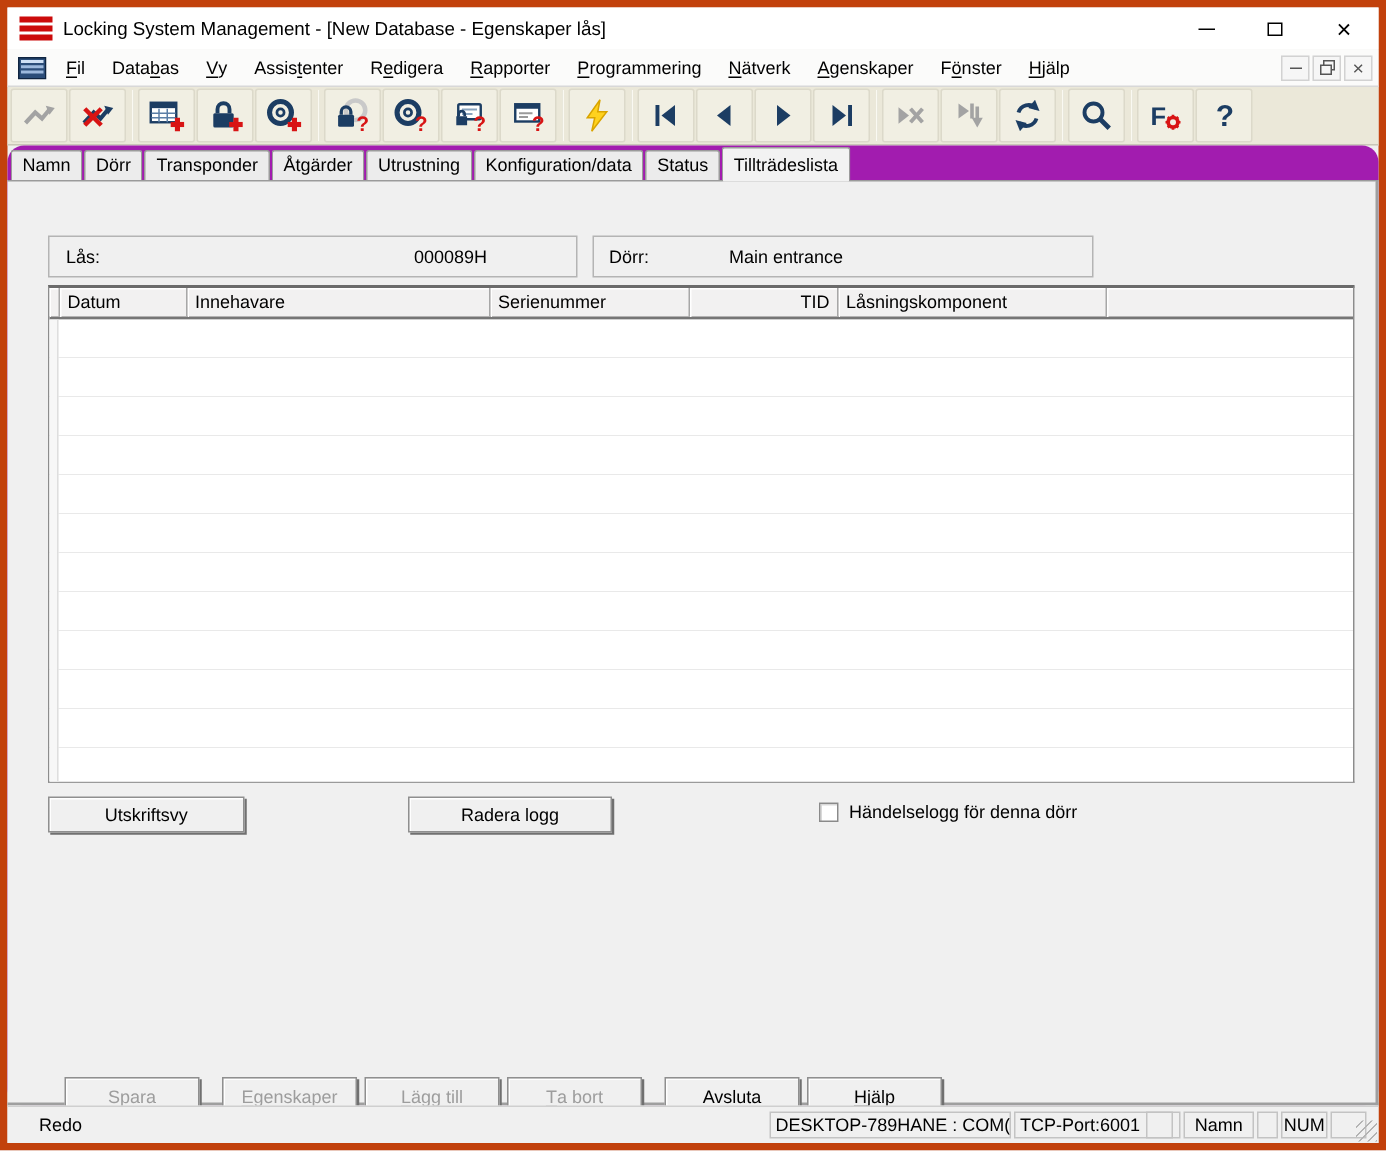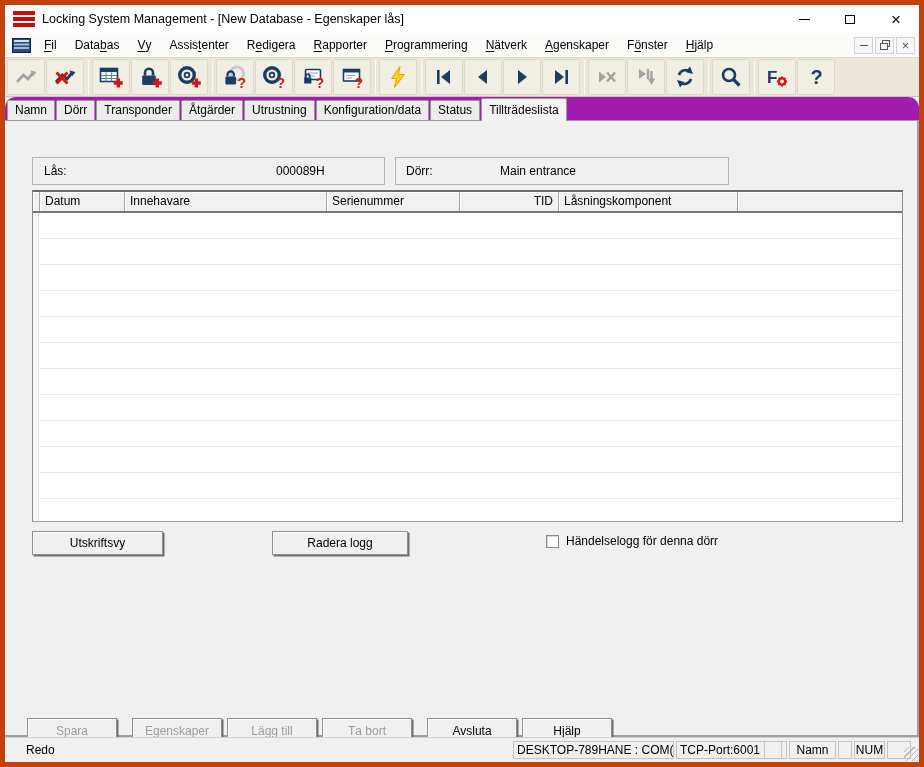--- a/index.html
+++ b/index.html
@@ -43,21 +43,21 @@
 
   
   .groupbox { position:absolute; height:28px; border:1px solid #b4b4b4; }
   .gb-lock { left:27px; top:36px; width:353px; }
   .gb-door { left:390px; top:36px; width:334px; }
   .gb-label { position:absolute; top:6px; }
   .gb-lock .gb-label { left:11px; }
   .gb-door .gb-label { left:10px; }
   .gb-value { position:absolute; top:6px; }
   .gb-lock .gb-value { left:243px; }
-  .gb-door .gb-value { left:90px;margin-left:14px; }
+  .gb-door .gb-value { left:90px; }
 
   
   .grid { position:absolute; left:27px; top:69px; width:871px; height:332px; border-top:2px solid #6b6b6b; border-left:1px solid #8c8c8c; border-right:1px solid #8c8c8c; border-bottom:1px solid #9a9a9a; background:#fff; display:flex; flex-direction:column; }
   .grid-header { height:21px; display:flex; background:#f2f1f1; border-bottom:2px solid #767676; flex:0 0 auto; }
   .gh-cell { height:100%; line-height:18px; padding-left:5px; border-right:1px solid #a7a7a7; box-shadow:inset 1px 1px 0 #ffffff; overflow:hidden; white-space:nowrap; }
   .gh-gutter { width:7px; padding:0; }
   .gh-datum { width:85px; }
   .gh-innehavare { width:202px; }
   .gh-serienummer { width:133px; }
   .gh-tid { width:99px; text-align:right; padding-right:5px; padding-left:0; }
@@ -69,21 +69,21 @@
   
   .btn3d { background:#f0f0f0; border:1px solid #8f8f8f; box-shadow:inset 1px 1px 0 #ffffff, 1.5px 1.5px 0 #707070; display:flex; align-items:center; justify-content:center; font-size:12px; cursor:default; white-space:pre; }
   .btn3d.disabled { color:#9d9d9d; }
   .btn-print { position:absolute; left:27px; top:410px; width:131px; height:24px; }
   .btn-clear { position:absolute; left:267px; top:410px; width:136px; height:24px; }
 
   .checkbox-row { position:absolute; left:541px; top:413px; display:flex; align-items:center; }
   .checkbox { width:13px; height:13px; background:#fff; border:1px solid #8a8a8a; box-shadow:inset 1px 1px 0 #d9d9d9; }
   .checkbox-label { margin-left:7px; }
 
-  .footer-btn { position:absolute; top:597px; width:90px; height:26px; }
+  .footer-btn { position:absolute; top:597px; width:90px; height:26px;margin-left:16px; }
   .fb-0 { left:22px; } .fb-1 { left:127px; } .fb-2 { left:222px; } .fb-3 { left:317px; } .fb-4 { left:422px; } .fb-5 { left:517px; }
 
   
   .statusbar { height:25px; background:#f0f0f0; border-top:1px solid #cfcfcf; position:relative; flex:0 0 auto; }
   .sb-status { position:absolute; left:6px; top:5px;margin-left:15px; }
   .sb-panel { position:absolute; top:3px; height:18px; border:1px solid #c3c3c3; line-height:16px; overflow:hidden; white-space:nowrap; }
   .sb-p0 { left:508px; width:161px; padding-left:3px; }
   .sb-p1 { left:671px; width:106px; padding-left:3px; }
   .sb-p2 { left:759px; width:23px; }
   .sb-p3 { left:784px; width:47px; text-align:center; }

